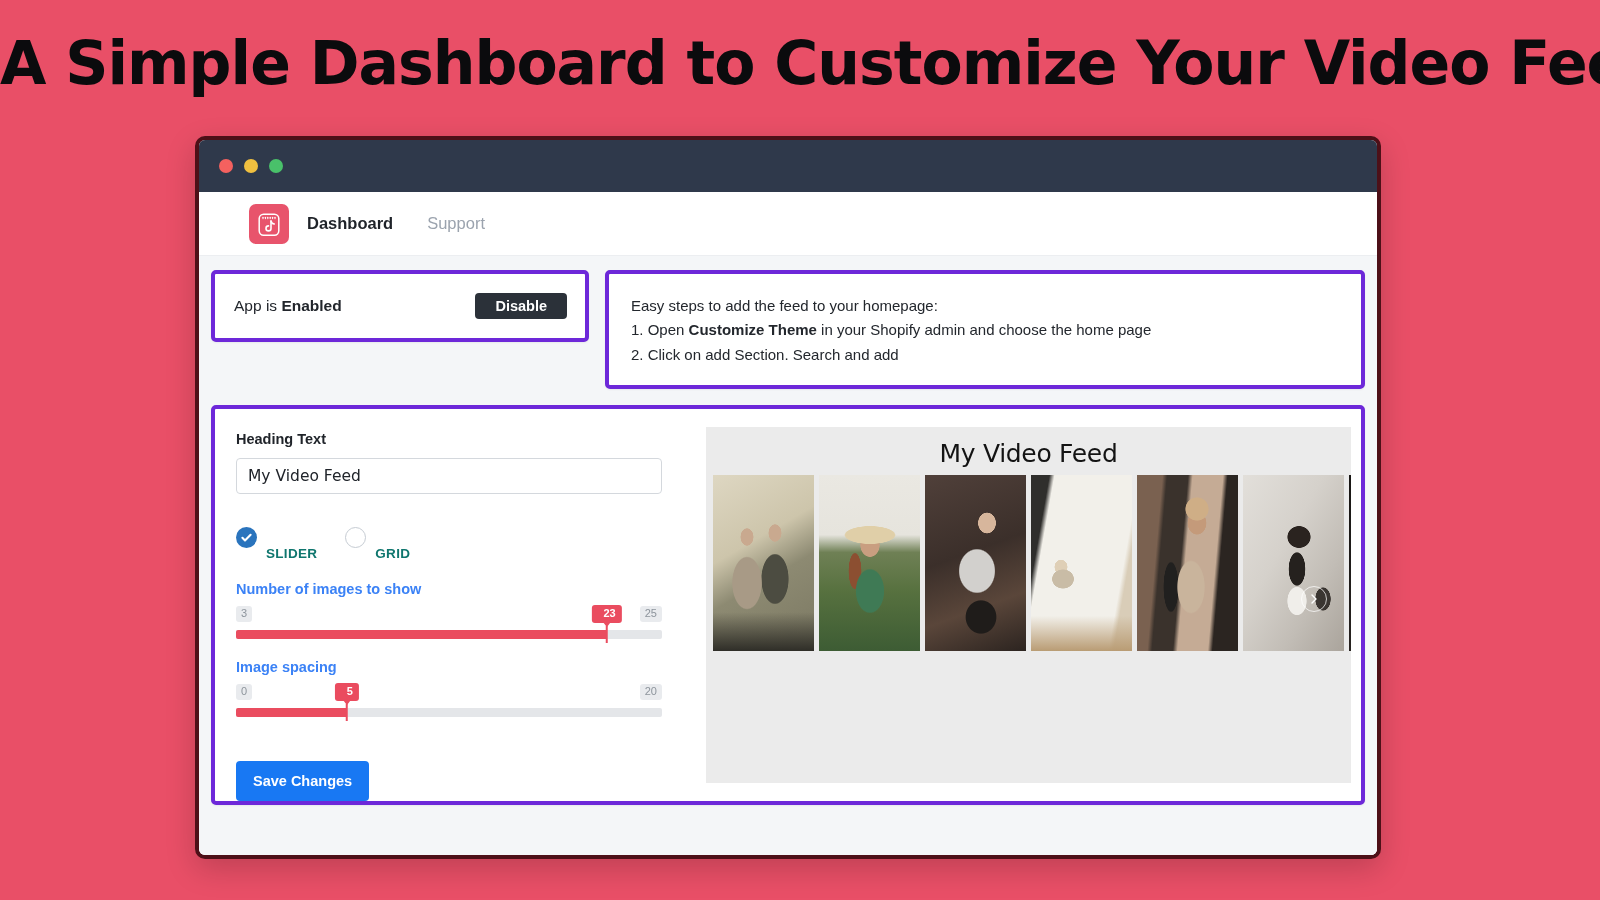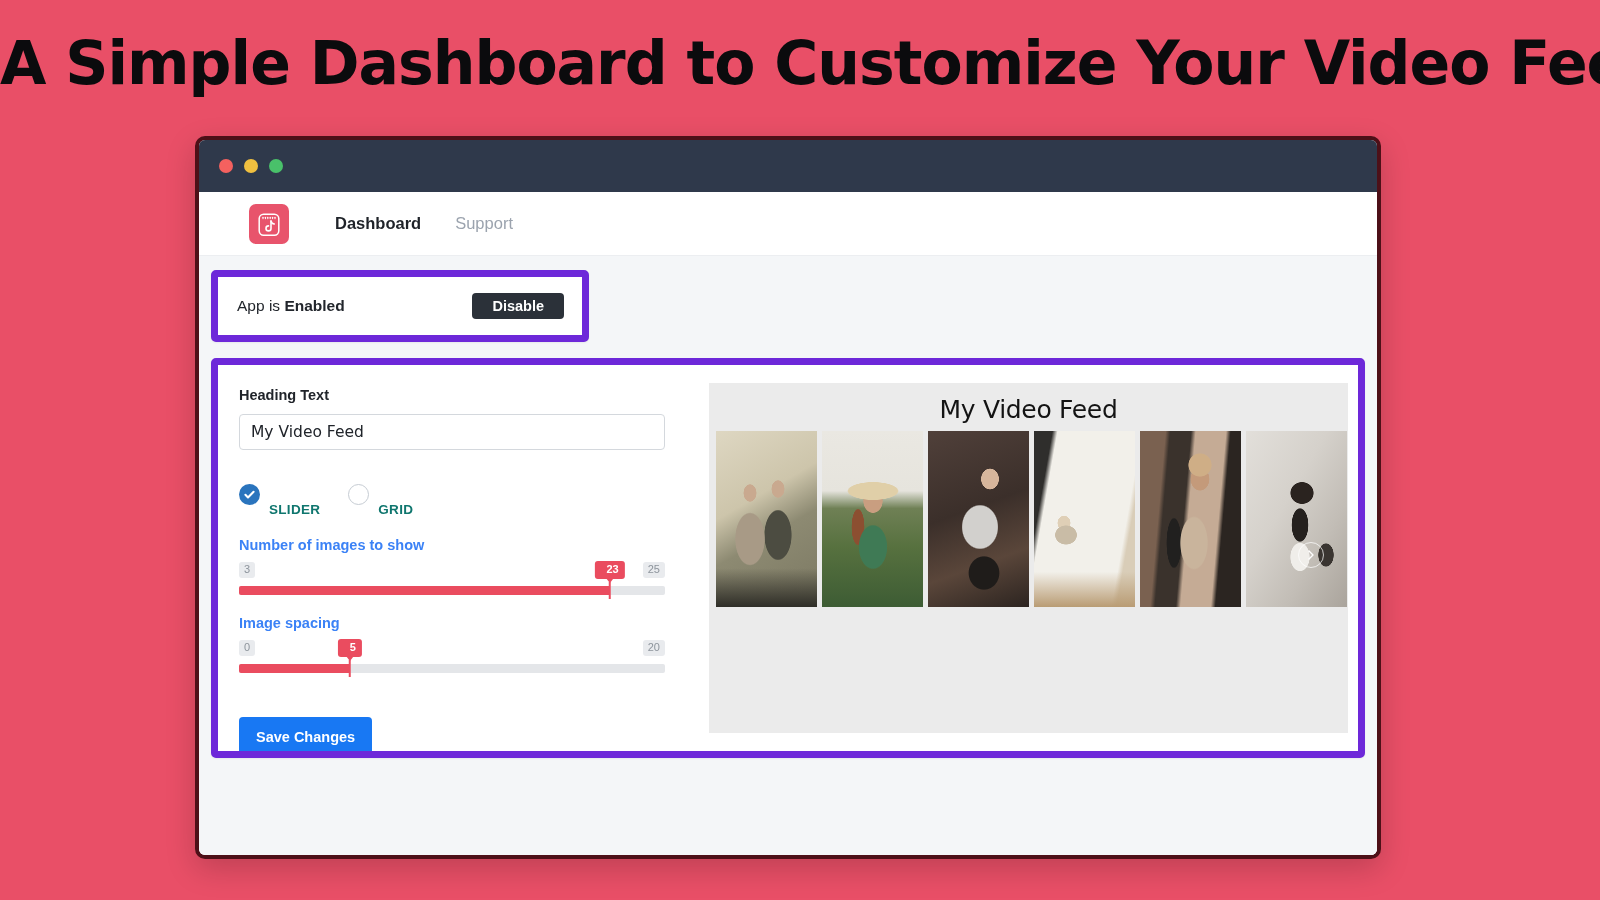--- a/index.html
+++ b/index.html
@@ -55,21 +55,21 @@
   .dot.yellow { background: #f0c040; }
   .dot.green  { background: #49c16a; }
 
   
   .appnav {
     height: 64px;
     background: #ffffff;
     display: flex;
     align-items: center;
     padding-left: 50px;
-    gap: 36px;
+    gap: 8px;
     border-bottom: 1px solid #eceef1;
   }
   .logo {
     width: 40px; height: 40px;
     background: #e8546c;
     border-radius: 7px;
     display: flex; align-items: center; justify-content: center;
     flex: none;
   }
   .logo svg { display: block; }
@@ -88,21 +88,21 @@
     background: #f4f6f8;
     height: 607px;
     padding: 14px 12px 0 12px;
     position: relative;
   }
 
   .row-top { display: flex; gap: 16px; align-items: flex-start; }
 
   .card {
     background: #fff;
-    border: 7px solid #6d28d9;
+    border: 4px solid #6d28d9;
     border-radius: 5px;
     box-shadow: 0 1px 2px rgba(22,29,37,0.06);
   }
 
   
   .card-enabled {
     width: 378px;
     height: 72px;
     display: flex;
     align-items: center;
@@ -332,20 +332,29 @@
 
     <div class="row-top">
 
       <div class="card card-enabled">
         <div class="enabled-text">
           <span>App is </span><b>Enabled</b>
         </div>
         <button class="btn-disable">Disable</button>
       </div>
 
+      <div class="card card-steps">
+        <div class="step-line">Easy steps to add the feed to your homepage:</div>
+        <div class="step-line">
+          <span>1. Open </span><b>Customize Theme</b><span> in your Shopify admin and choose the home page</span>
+        </div>
+        <div class="step-line">
+          <span>2. Click on add Section. Search and add</span>
+        </div>
+      </div>
     </div>
 
     <div class="card card-main">
 
       <div class="settings">
         <div class="field-label">Heading Text</div>
         <input class="text-input" type="text" value="My Video Feed" style="">
 
         <div class="radio-row">
           <div class="radio">

